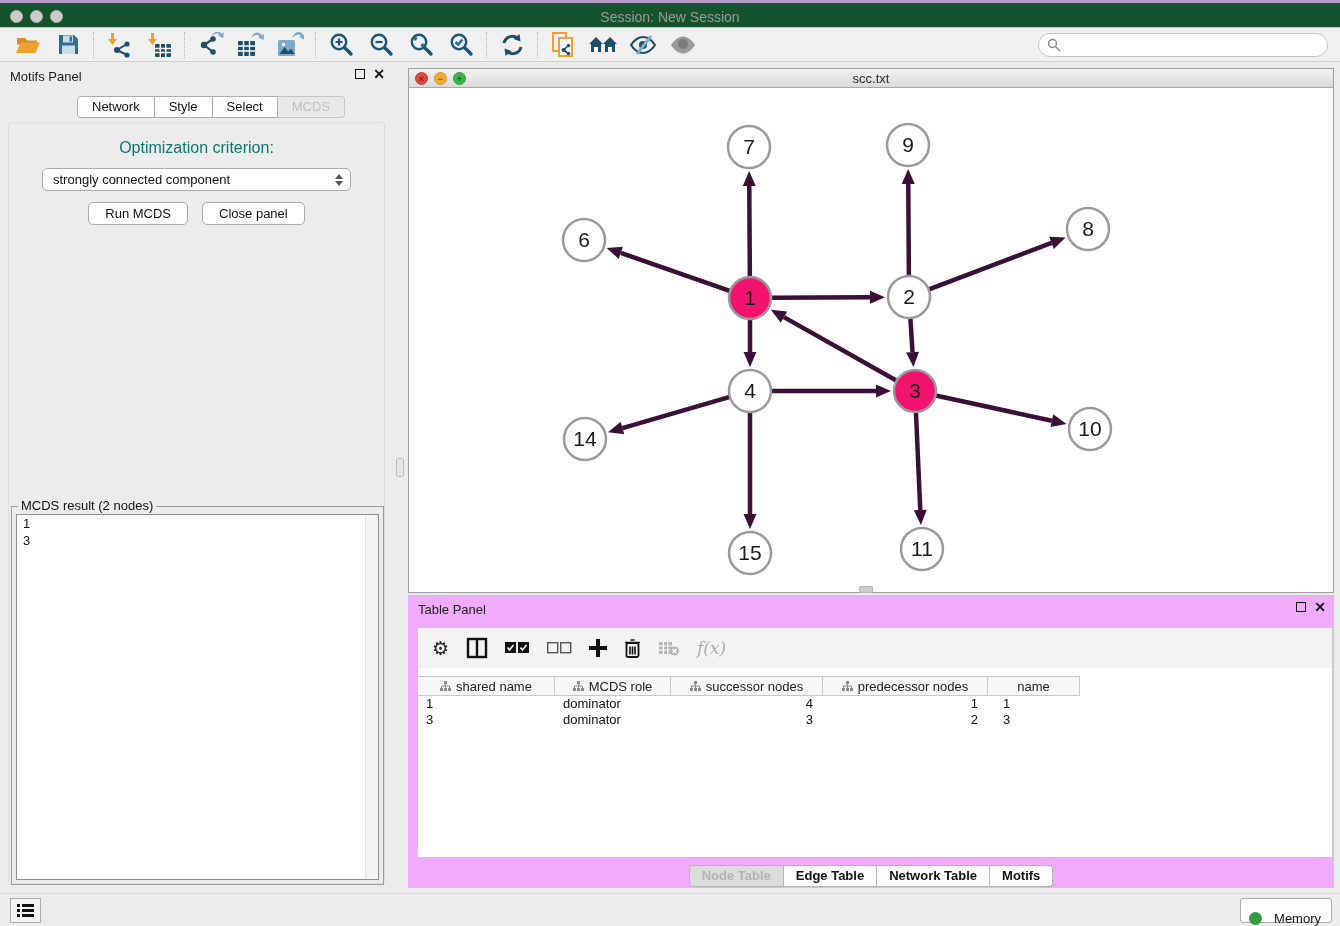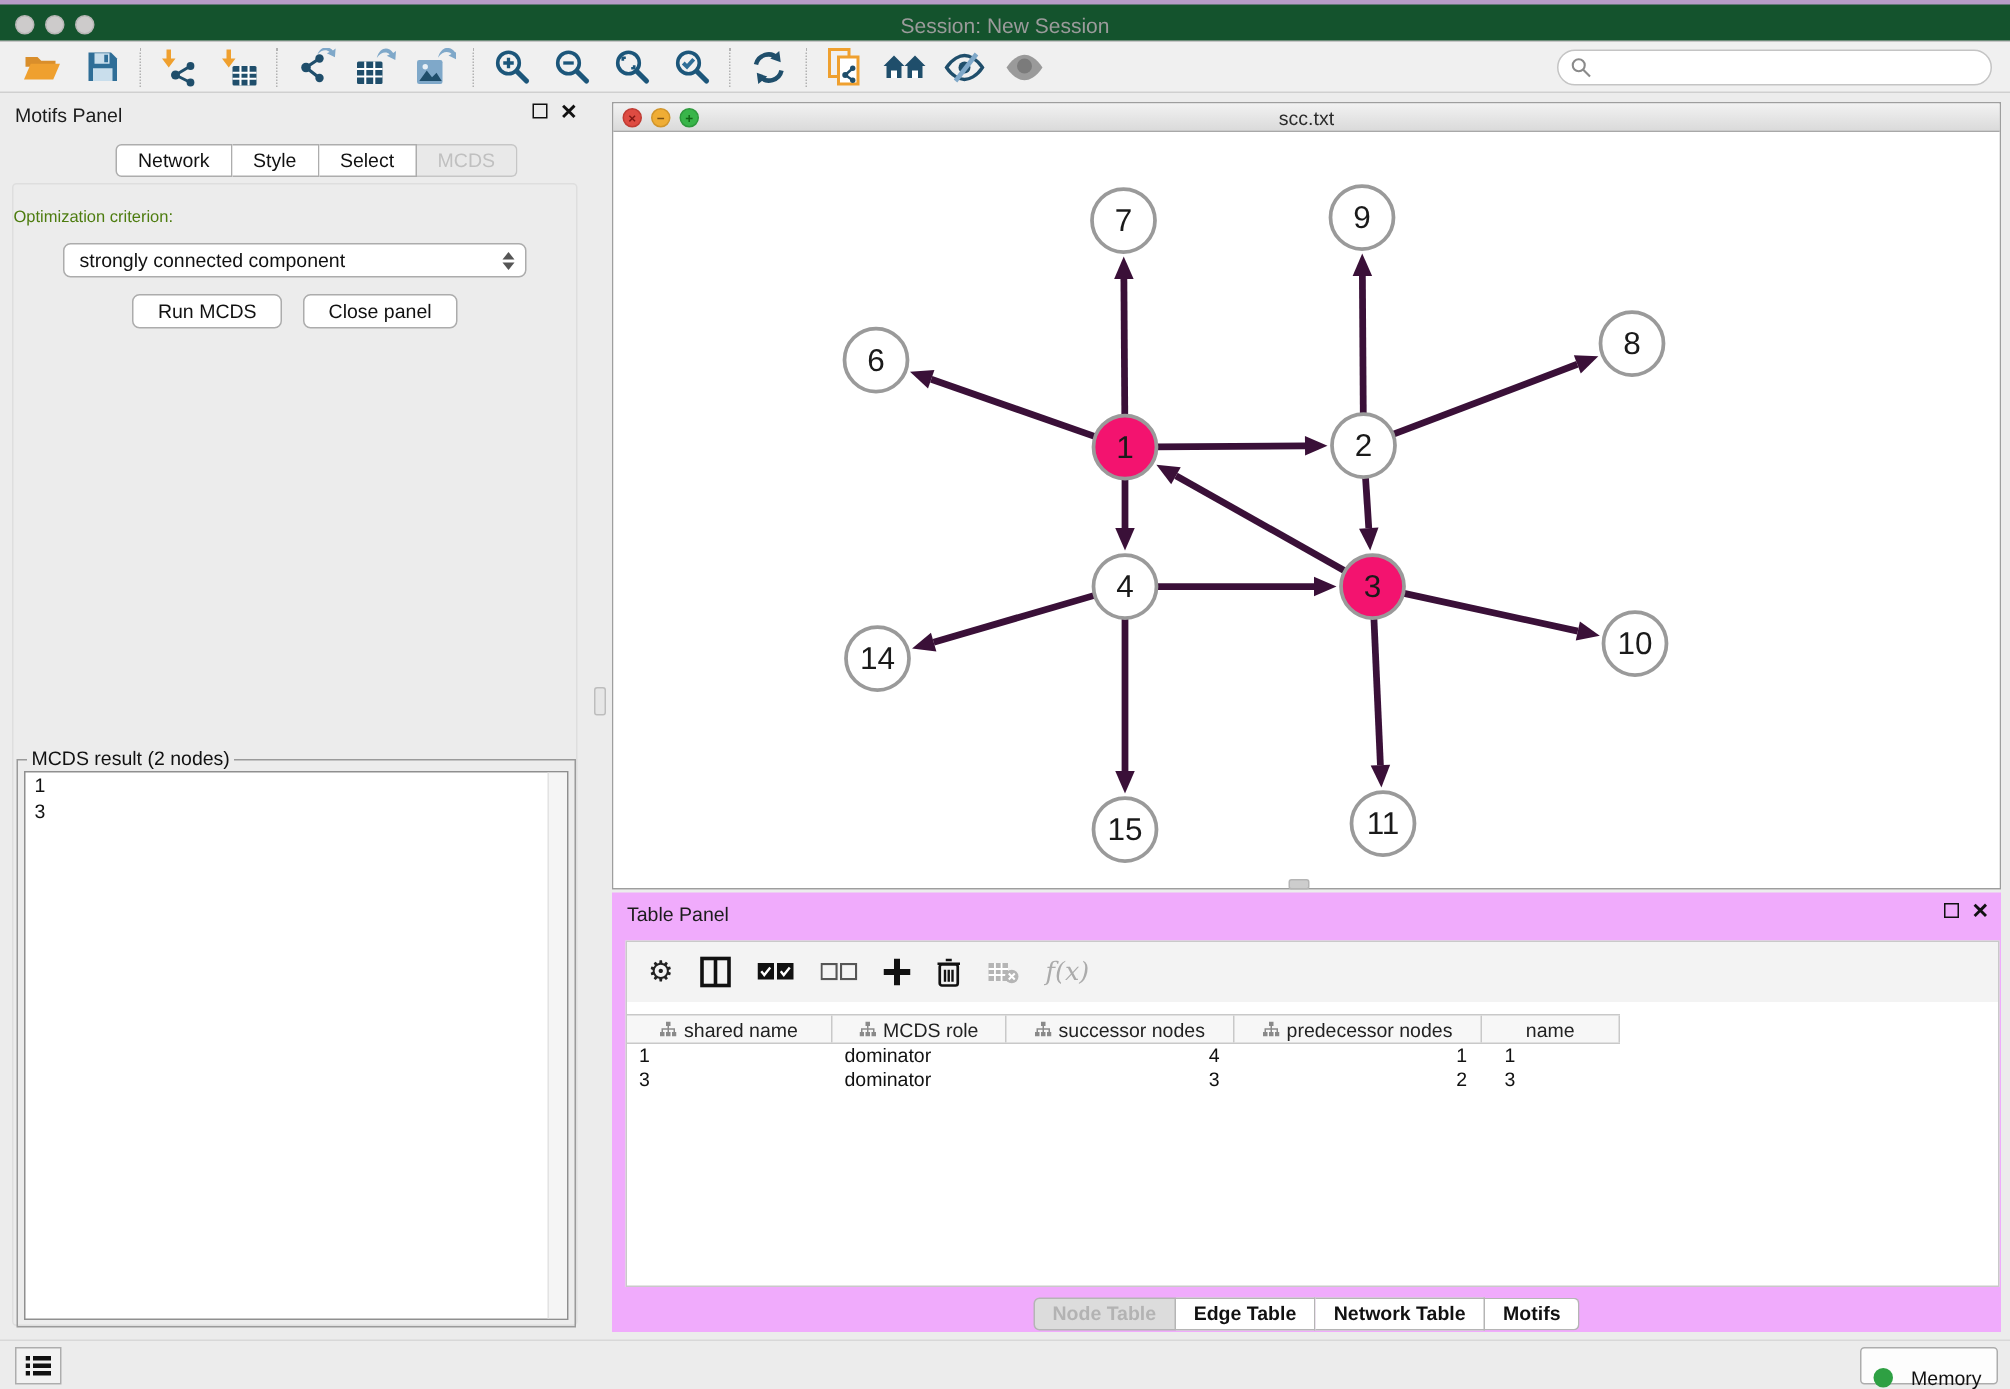--- a/index.html
+++ b/index.html
@@ -31,21 +31,21 @@
   .panel-icons { position:absolute; right:8px; top:7px; display:flex; gap:8px; align-items:center; }
   .float-ico { width:10px; height:10px; border:1.5px solid #111; }
   .close-ico { font-size:14px; font-weight:bold; color:#111; line-height:10px; }
   .ctabs { position:absolute; left:77px; top:34px; display:flex; }
   .ctab { height:22px; padding:0 14px; font-size:13px; line-height:20px; background:#fff;
     border:1px solid #ADADAD; border-left:none; color:#111; }
   .ctab:first-child { border-left:1px solid #ADADAD; border-radius:4px 0 0 4px; }
   .ctab.active { background:#E9E9E9; color:#C0C0C0; border-color:#C6C6C6; border-radius:0 4px 4px 0; }
   .cbody { position:absolute; left:8px; top:60px; width:377px; height:762px;
     background:#ECECEC; border:1px solid #DEDEDE; border-radius:3px; }
-  .opt-label { margin-top:16px; text-align:left; font-size:11px; color:#4d7c0f; }
+  .opt-label { margin-top:16px; text-align:center; font-size:16px; color:#0f766e; }
   .dropdown { position:relative; margin:11px auto 0; width:309px; height:23px; background:#fff;
     border:1px solid #ACACAC; border-radius:5px; font-size:13px; color:#111;
     display:flex; align-items:center; padding-left:10px; }
   .stepper { position:absolute; right:5px; top:3px; width:12px; height:16px;
     display:flex; flex-direction:column; align-items:center; justify-content:center; gap:2px; }
   .stepper i { width:0; height:0; border-left:4px solid transparent; border-right:4px solid transparent; }
   .step-up { border-bottom:5px solid #555; }
   .step-dn { border-top:5px solid #555; }
   .btnrow { margin-top:11px; display:flex; justify-content:center; gap:14px; }
   .mbtn { height:23px; padding:0 16px; background:#fff; border:1px solid #ACACAC;

